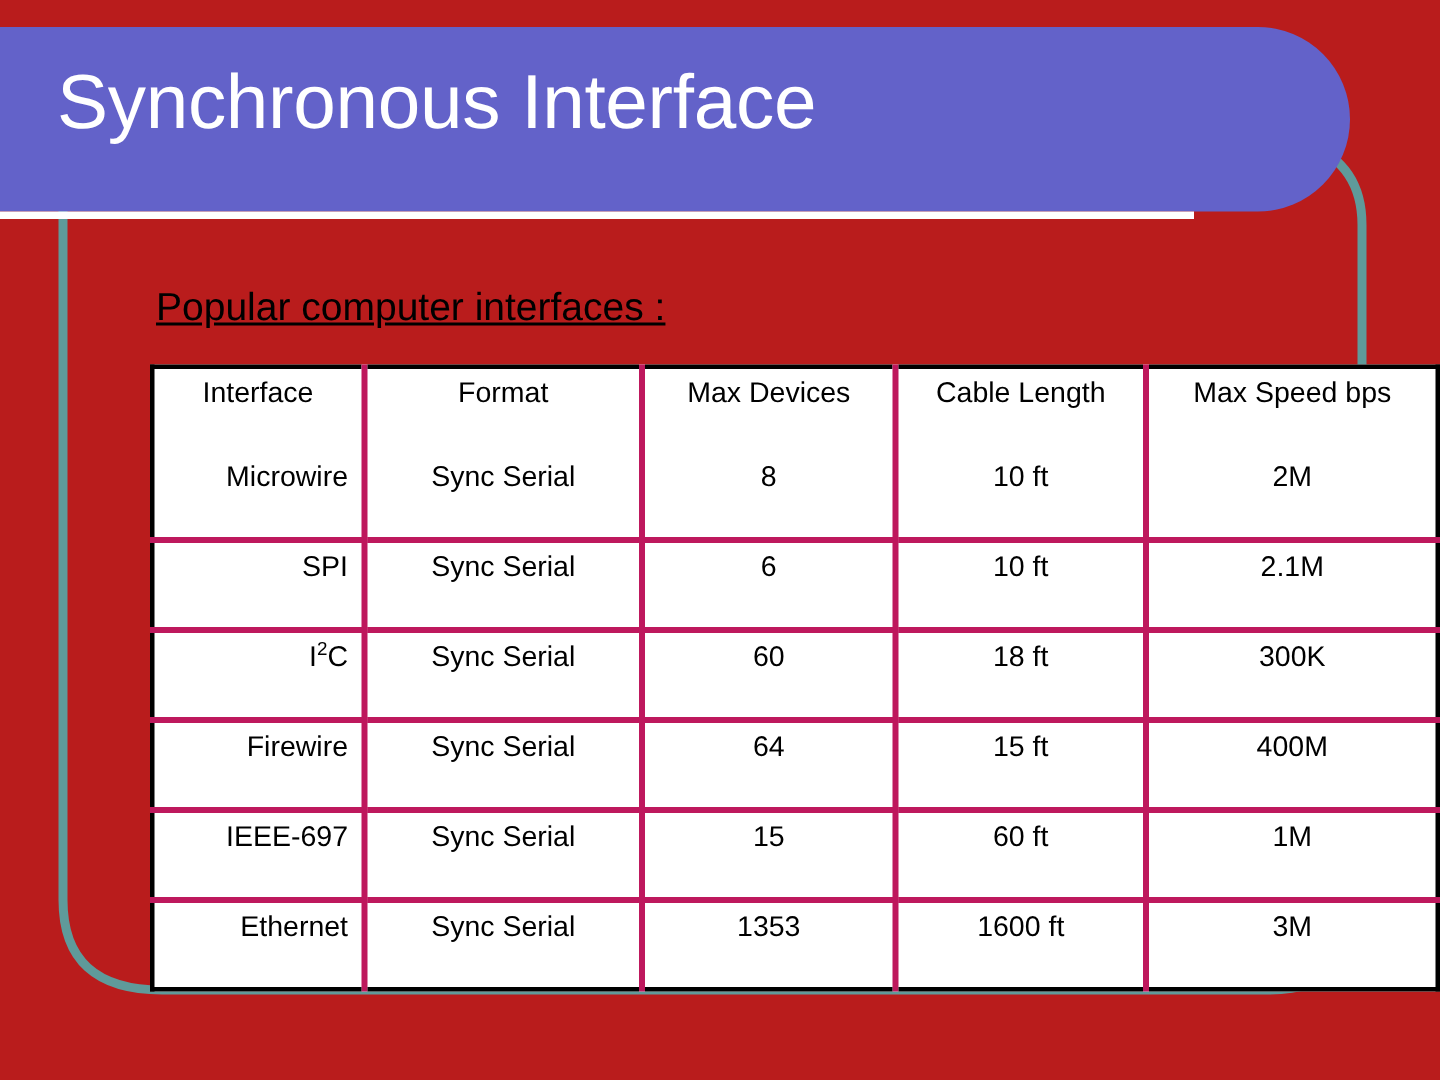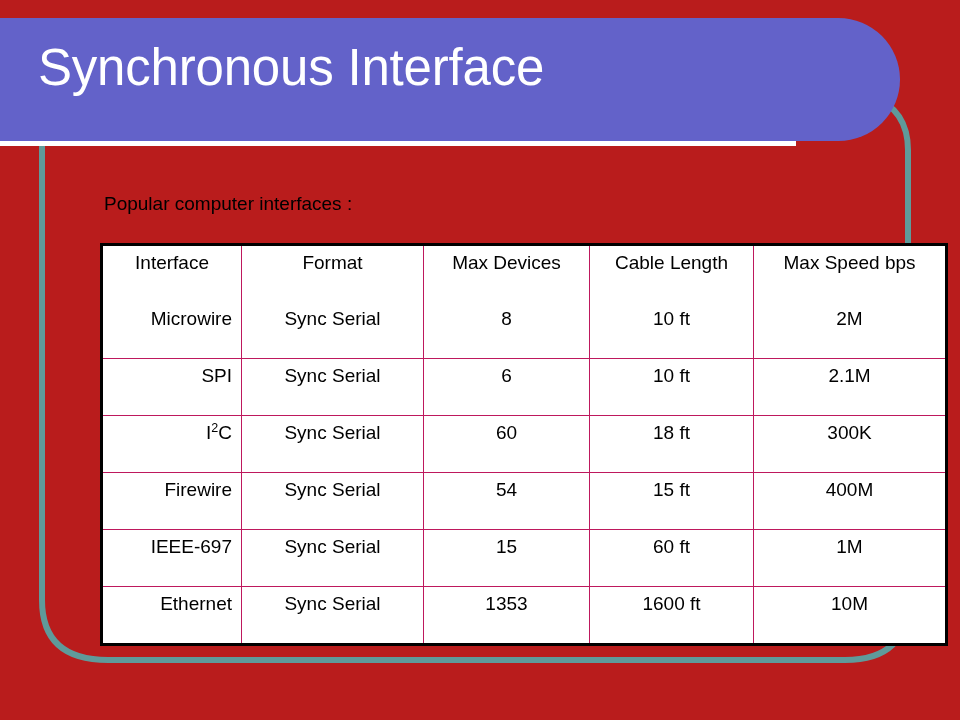--- a/index.html
+++ b/index.html
@@ -57,39 +57,40 @@
     font-weight: normal;
     letter-spacing: -0.2px;
     white-space: nowrap;
   }
 
   
   #subtitle {
     position: absolute;
     left: 104px;
     top: 190px;
-    font-size: 19px;
+    font-size: 26px;
     line-height: 28px;
     color: #000000;
     white-space: nowrap;
+    text-decoration: underline;
   }
 
   
   #interfaces-table {
     position: absolute;
     left: 100px;
     top: 243px;
     width: 748px;
     border-collapse: collapse;
     border: 3px solid #000000;
     background: #ffffff;
     table-layout: fixed;
   }
   #interfaces-table td {
-    border: 1px solid #be185d;
+    border: 4px solid #be185d;
     font-size: 19px;
     line-height: 23px;
     color: #000000;
     padding: 5px 9px 0 9px;
     height: 51px;
     vertical-align: top;
     overflow: hidden;
   }
   #interfaces-table tr td:first-child { border-left: none; }
   #interfaces-table tr td:last-child  { border-right: none; }
@@ -155,37 +156,37 @@
         <td class="col-interface"><span>I</span><sup>2</sup><span>C</span></td>
         <td class="col-format">Sync Serial</td>
         <td class="col-devices">60</td>
         <td class="col-cable">18 ft</td>
         <td class="col-speed">300K</td>
       </tr>
 
       <tr>
         <td class="col-interface"><span>Firewire</span><sup></sup><span></span></td>
         <td class="col-format">Sync Serial</td>
-        <td class="col-devices">54</td>
+        <td class="col-devices">64</td>
         <td class="col-cable">15 ft</td>
         <td class="col-speed">400M</td>
       </tr>
 
       <tr>
         <td class="col-interface"><span>IEEE-697</span><sup></sup><span></span></td>
         <td class="col-format">Sync Serial</td>
         <td class="col-devices">15</td>
         <td class="col-cable">60 ft</td>
         <td class="col-speed">1M</td>
       </tr>
 
       <tr>
         <td class="col-interface"><span>Ethernet</span><sup></sup><span></span></td>
         <td class="col-format">Sync Serial</td>
         <td class="col-devices">1353</td>
         <td class="col-cable">1600 ft</td>
-        <td class="col-speed">10M</td>
+        <td class="col-speed">3M</td>
       </tr>
 
     </tbody>
   </table>
 
 </div>
 
 </body></html>

